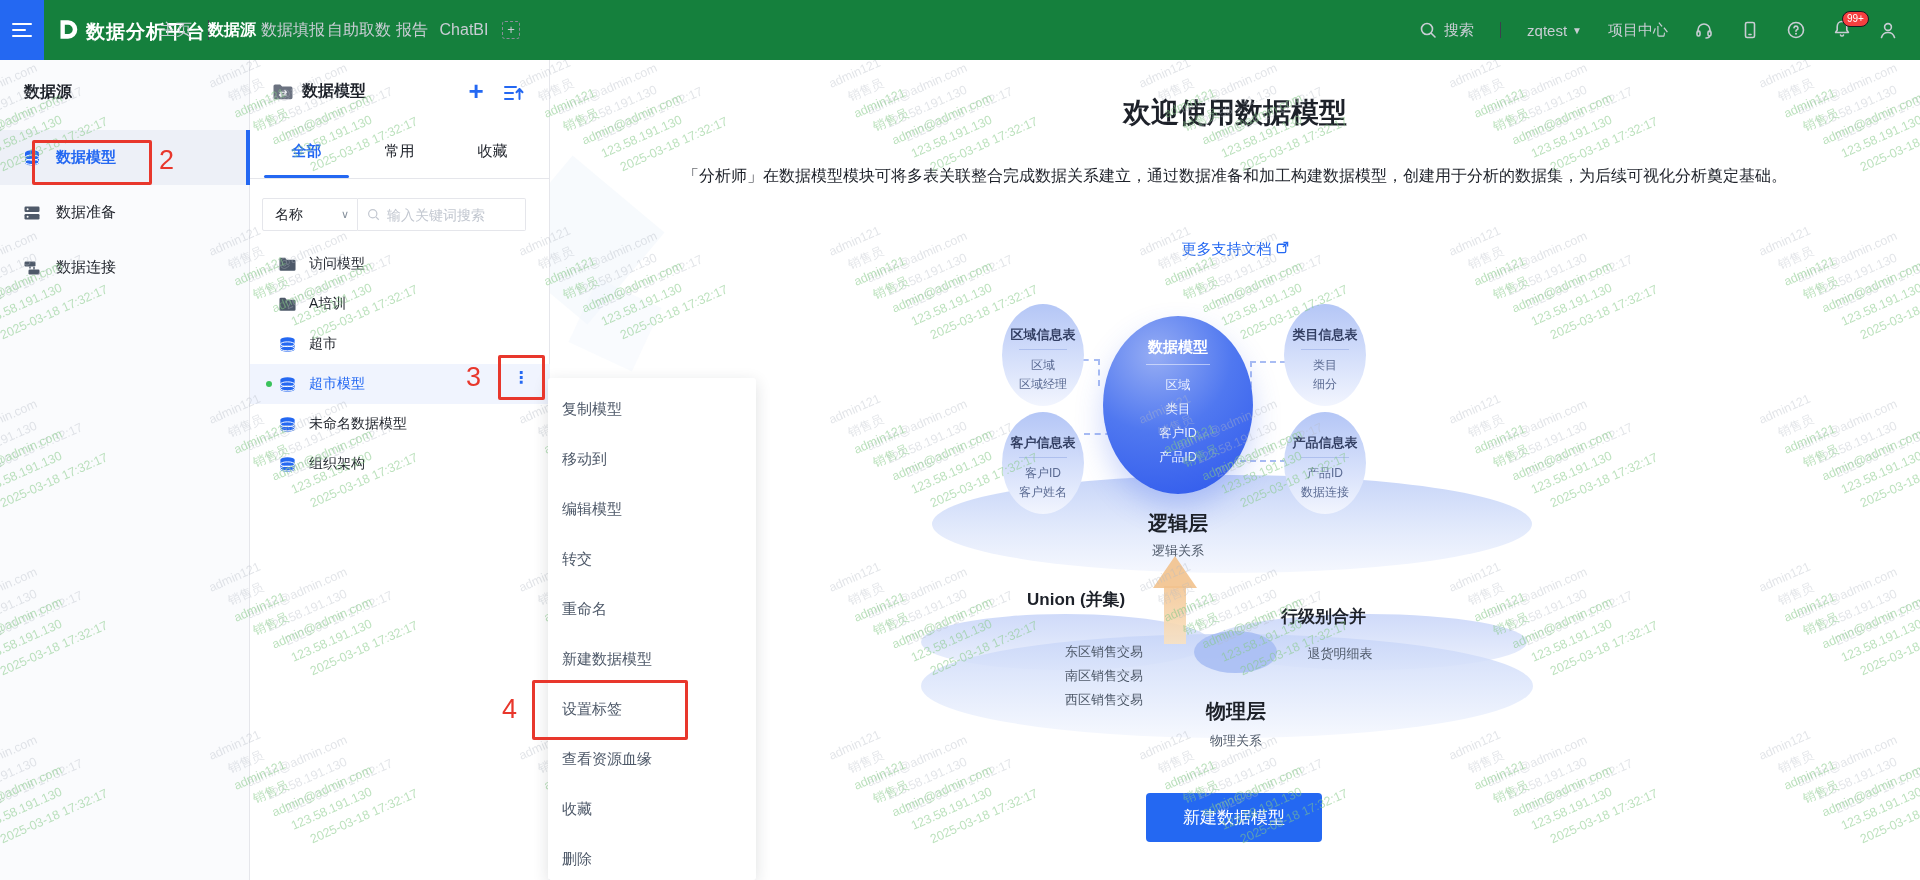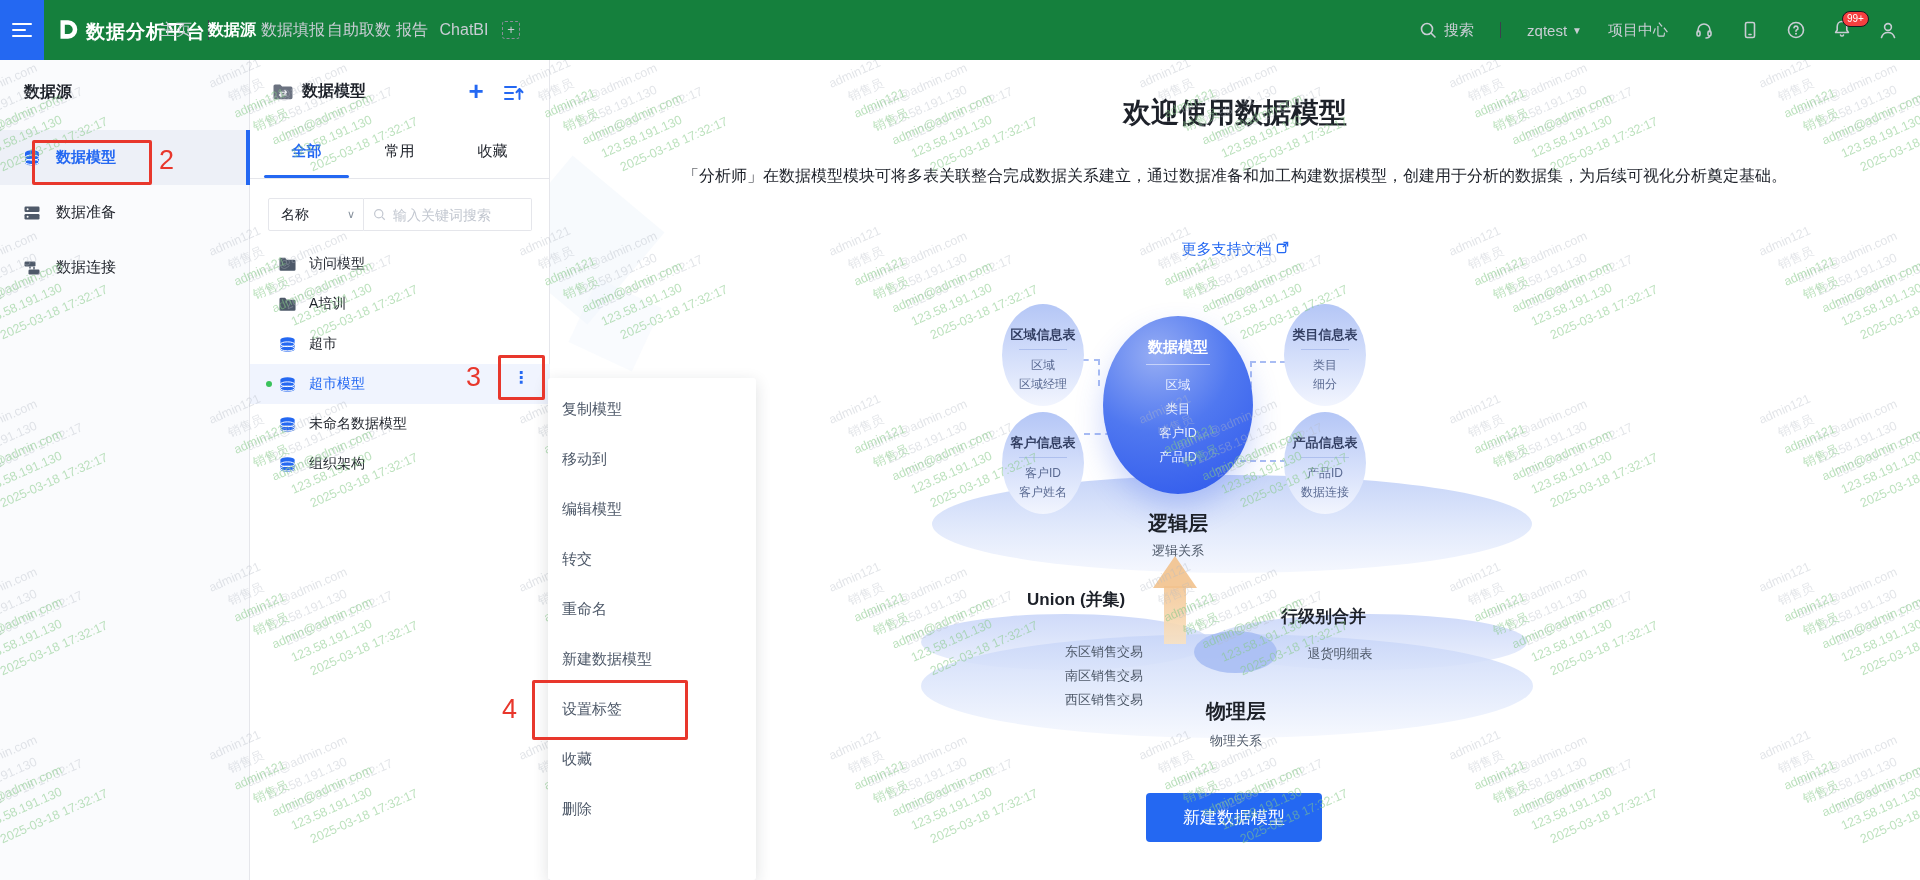--- a/index.html
+++ b/index.html
@@ -40,21 +40,21 @@
   .panel-head { position:absolute; left:0; top:18px; width:300px; height:34px; }
   .panel-folder { position:absolute; left:22px; top:4px; width:22px; height:20px; }
   .panel-title { position:absolute; left:52px; top:3px; font-size:16px; font-weight:bold; color:#1d2129; }
   .panel-plus { position:absolute; left:212px; top:-2px; width:28px; height:30px; font-size:26px; color:#2468f2; text-align:center; line-height:30px; cursor:pointer; font-weight:bold; }
   .panel-sort { position:absolute; left:252px; top:4px; width:24px; height:22px; cursor:pointer; }
   .tabs { position:absolute; left:10px; top:82px; width:280px; height:36px; display:flex; }
   .tab { width:93px; text-align:center; font-size:15px; color:#1d2129; padding-bottom:12px; cursor:pointer; position:relative; }
   .tab.active { color:#2468f2; font-weight:bold; }
   .tab.active::after { content:""; position:absolute; left:4px; right:4px; bottom:0; height:3px; background:#2468f2; border-radius:2px; }
   .tabs-line { position:absolute; left:0; top:118px; width:300px; height:1px; background:#e5e6eb; }
-  .filter-row { position:absolute; left:18px; top:138px; width:264px; height:33px; display:flex; }
+  .filter-row { position:absolute; left:12px; top:138px; width:264px; height:33px; display:flex; }
   .name-select { width:96px; height:33px; border:1px solid #e5e6eb; border-radius:2px 0 0 2px; display:flex; align-items:center; justify-content:space-between; padding:0 8px 0 12px; font-size:14px; color:#1d2129; cursor:pointer; background:#fff; }
   .name-select .caret2 { color:#86909c; font-size:11px; }
   .search-box { flex:1; height:33px; border:1px solid #e5e6eb; border-left:none; border-radius:0 2px 2px 0; display:flex; align-items:center; padding:0 8px; gap:6px; }
   .search-box input { border:none; outline:none; width:120px; font-size:14px; color:#1d2129; font-family:inherit; }
   .search-box input::placeholder { color:#c2c7d0; }
   .mlist { position:absolute; left:0; top:184px; width:300px; }
   .mrow { position:relative; width:300px; height:40px; display:flex; align-items:center; padding-left:28px; gap:12px; font-size:14px; color:#1d2129; cursor:pointer; }
   .mrow .micon { width:19px; height:17px; flex:0 0 19px; }
   .mrow.active { background:#f0f4fe; color:#2468f2; }
   .mrow .gdot { position:absolute; left:16px; top:17px; width:6px; height:6px; border-radius:50%; background:#3ac25b; }
@@ -942,20 +942,21 @@
   </div>
 
 <div class="ctx-menu">
   <div class="ctx-item">复制模型</div>
   <div class="ctx-item">移动到</div>
   <div class="ctx-item">编辑模型</div>
   <div class="ctx-item">转交</div>
   <div class="ctx-item">重命名</div>
   <div class="ctx-item">新建数据模型</div>
   <div class="ctx-item">设置标签</div>
+  <div class="ctx-item">查看资源血缘</div>
   <div class="ctx-item">收藏</div>
   <div class="ctx-item">删除</div>
 </div>
 
 <div class="anno-box" style="left:204px; top:5px; width:57px; height:43px;"></div>
 <div class="anno-num" style="left:184px; top:22px;">1</div>
 
 <div class="anno-box" style="left:32px; top:140px; width:120px; height:45px;"></div>
 <div class="anno-num" style="left:159px; top:145px;">2</div>
 

